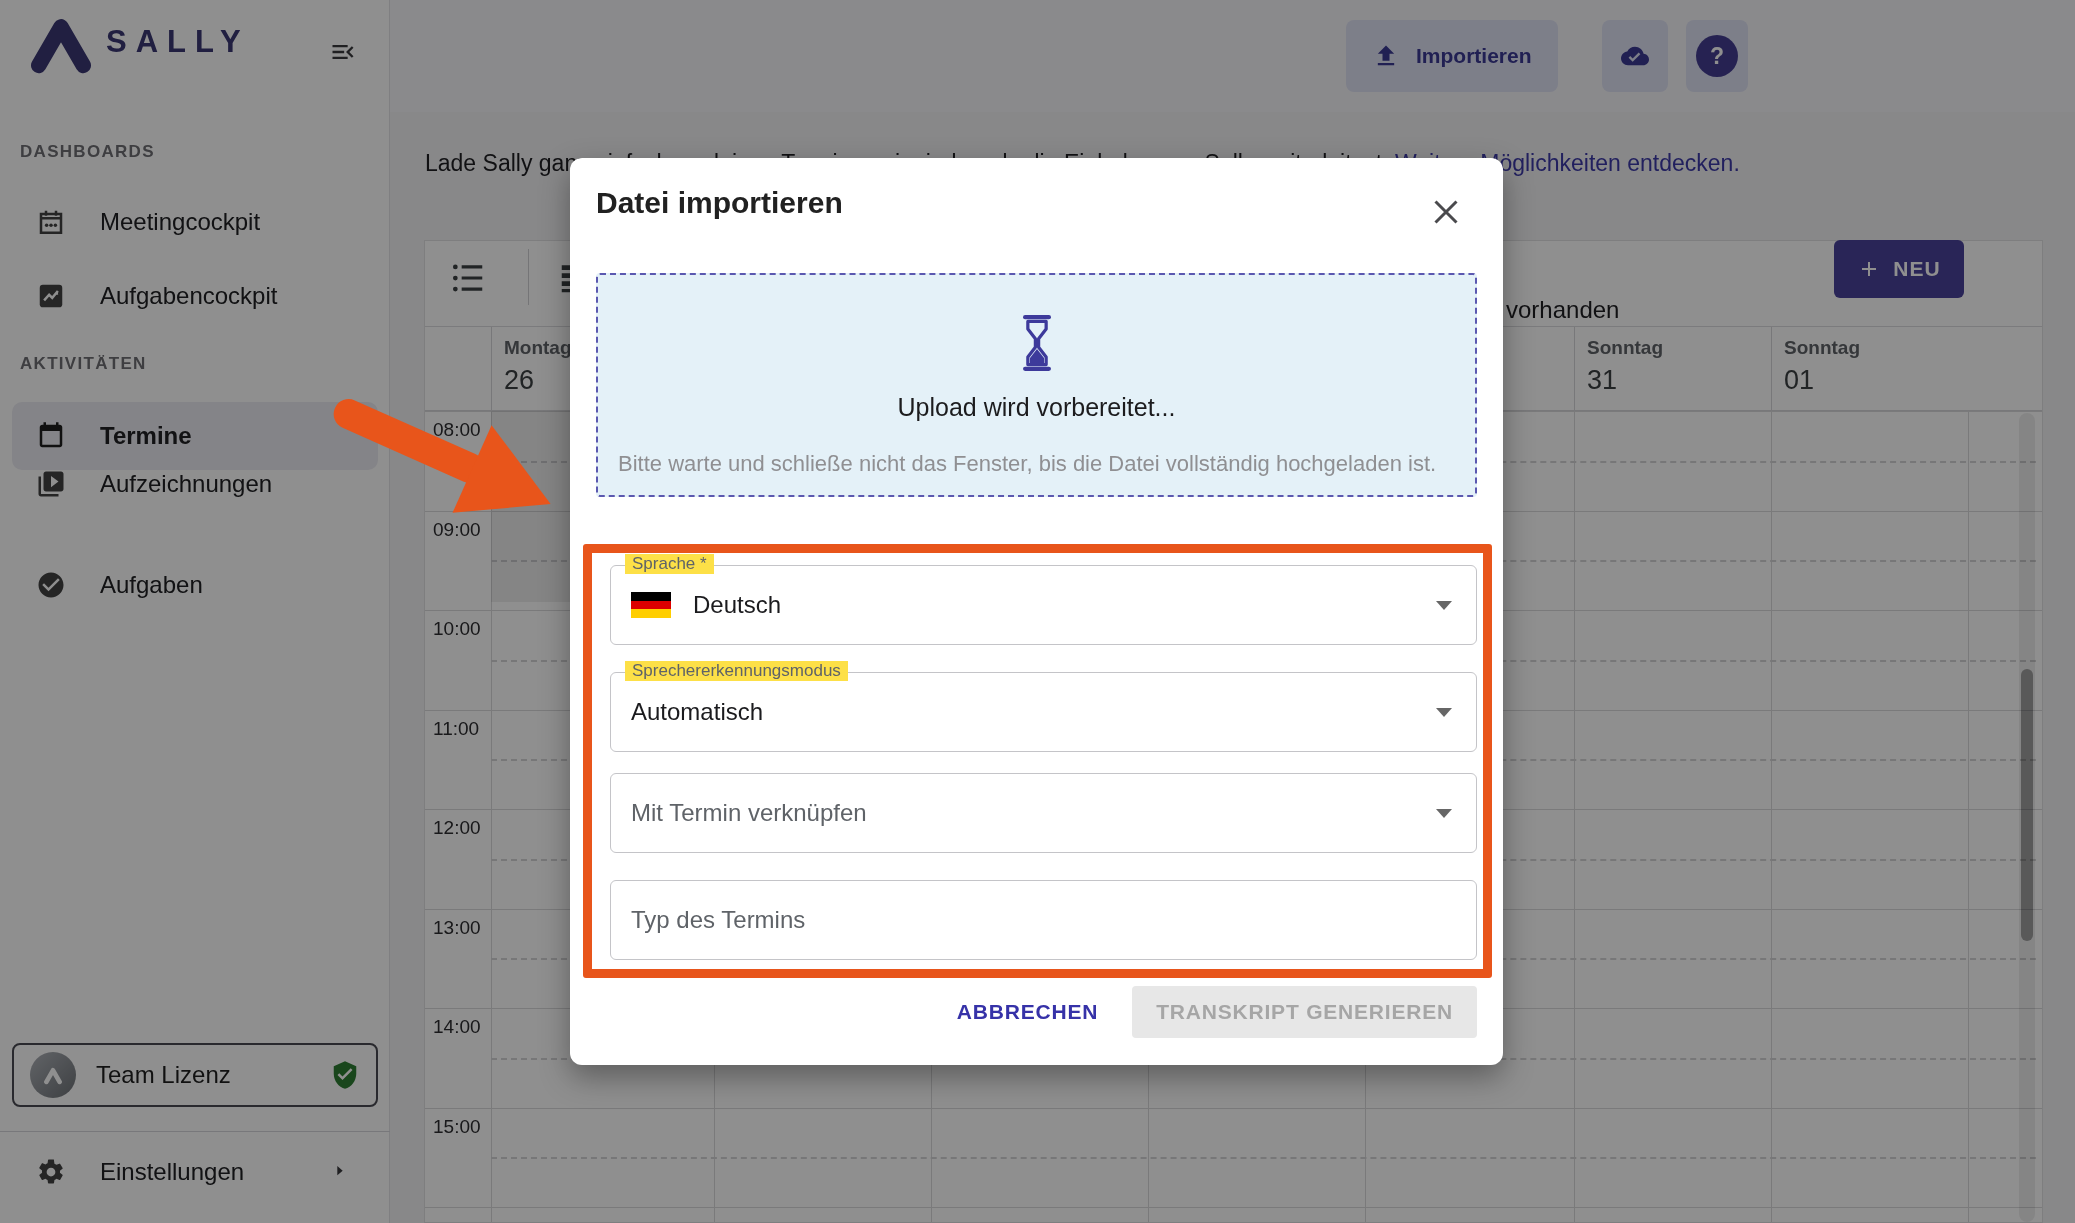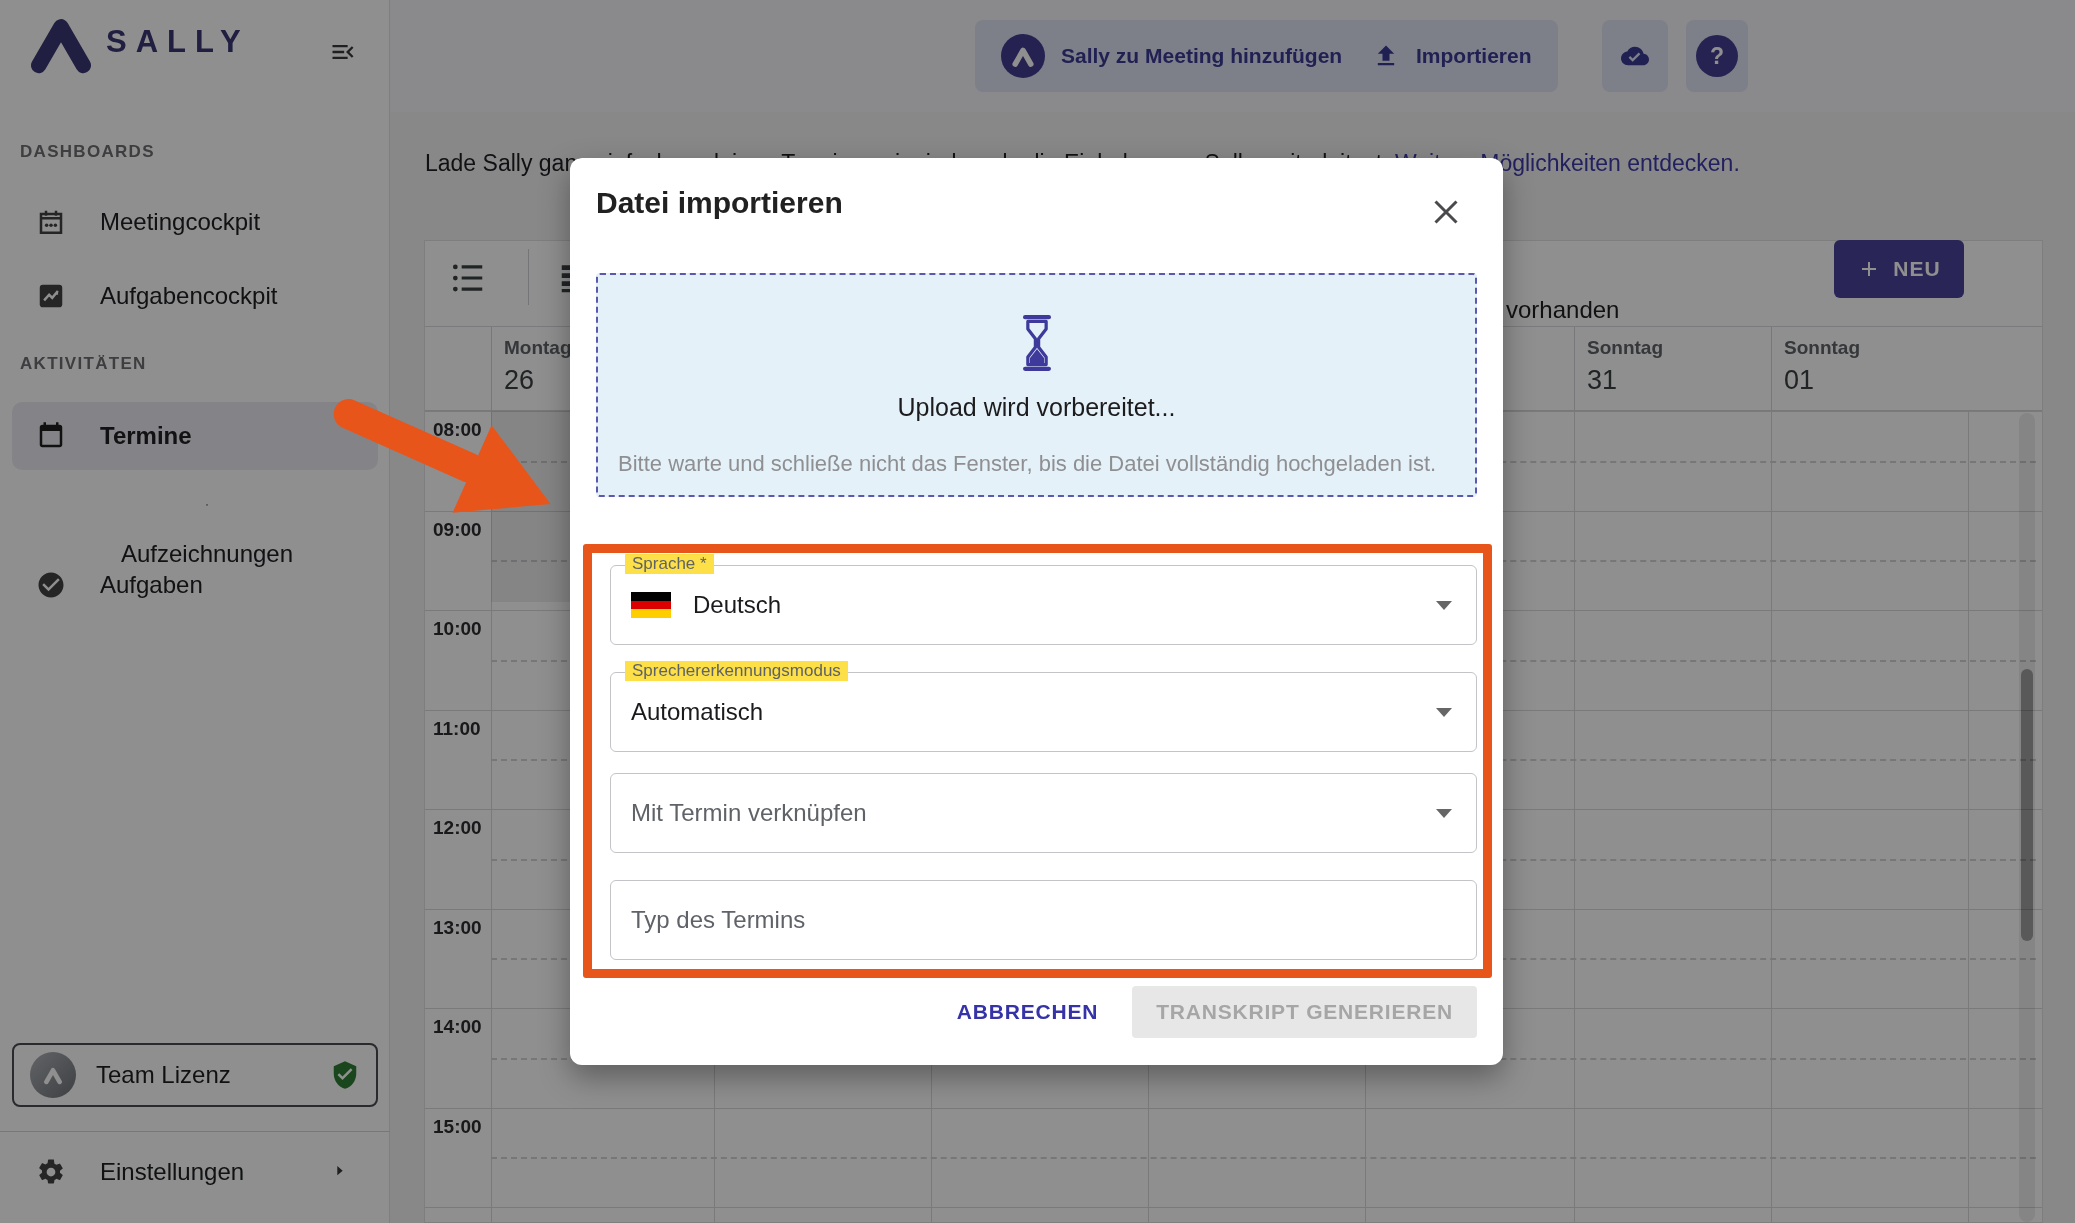--- a/index.html
+++ b/index.html
@@ -35,21 +35,21 @@
   .tool-divider{position:absolute;left:103px;top:8px;width:1px;height:56px;background:#d0d0d4;}
   .neu-btn{position:absolute;left:1409px;top:-1px;width:130px;height:58px;border-radius:6px;background:#4a429b;color:#fff;font-size:21px;font-weight:700;letter-spacing:1px;display:flex;align-items:center;justify-content:center;gap:12px;}
   .status-frag{position:absolute;left:1081px;top:14px;font-size:24px;color:#1f1f23;margin-top:41px;}
   .dayhead{position:absolute;top:86px;height:84px;border-left:1px solid #d6d6d9;padding:10px 0 0 12px;}
   .dayhead .dname{font-size:19px;font-weight:700;color:#5f6368;}
   .dayhead .dnum{font-size:27px;color:#3c4043;margin-top:6px;}
   .headrow-base{position:absolute;left:0;top:86px;width:100%;height:84px;border-bottom:1px solid #d6d6d9;}
   .vline{position:absolute;top:170px;bottom:0;width:1px;background:#d9d9dc;}
   .hline{position:absolute;left:0;width:100%;height:1px;background:#d9d9dc;}
   .hline.dash{background:none;border-top:2px dashed #d4d4d7;height:0;}
-  .tlabel{position:absolute;left:8px;font-size:19px;font-weight:700;color:#2d2d30;}
+  .tlabel{position:absolute;left:8px;font-size:19px;font-weight:400;color:#2d2d30;}
   .shade{position:absolute;background:rgba(32,33,36,0.08);}
   .scroll-track{position:absolute;left:1594px;top:172px;width:16px;height:809px;background:rgba(0,0,0,0.07);border-radius:8px;}
   .scroll-thumb{position:absolute;left:1596px;top:428px;width:12px;height:272px;background:rgba(0,0,0,0.33);border-radius:6px;}
 
   
   #backdrop{position:absolute;inset:0;background:rgba(0,0,0,0.44);z-index:50;}
   .modal{position:absolute;left:570px;top:158px;width:933px;height:907px;background:#fff;border-radius:12px;box-shadow:0 12px 30px rgba(0,0,0,0.35);z-index:60;}
   .m-title{position:absolute;left:26px;top:28px;font-size:30px;font-weight:600;color:#212121;}
   .m-close{position:absolute;left:858px;top:36px;width:36px;height:36px;cursor:pointer;}
   .upload{position:absolute;left:26px;top:115px;width:881px;height:224px;background:#e4f1f8;border:2px dashed #5b58b0;border-radius:4px;}
@@ -71,28 +71,20 @@
   .hl-rect{position:absolute;left:583px;top:544px;width:909px;height:434px;border:9px solid #e8551b;border-radius:3px;}
 </style>
 </head>
 <body>
 
 <div class="stage">
 
   <div id="app">
 
     <div class="topbar">
-      <div class="chip" style="left:585px;">
-        <span class="sally-bubble">
-          <svg width="26" height="24" viewBox="0 0 80 70">
-              <path d="M16 60 L40 18 L64 60" fill="none" stroke="#fff" stroke-width="17" stroke-linecap="round" stroke-linejoin="round"></path>
-            </svg>
-        </span>
-        <span>Sally zu Meeting hinzufügen</span>
-      </div>
       <div class="chip" style="left:956px;">
         <svg width="28" height="28" viewBox="0 0 24 24">
             <path fill="#3b3a94" d="M9 16h6v-6h4l-7-7-7 7h4zM5 18h14v2H5z"></path>
           </svg>
         <span>Importieren</span>
       </div>
       <div class="chip" style="left:1212px;width:66px;padding:0;justify-content:center;">
         <svg width="34" height="28" viewBox="0 0 24 24">
             <path fill="#3b3a94" d="M19.35 10.04C18.67 6.59 15.64 4 12 4 9.11 4 6.6 5.64 5.35 8.04 2.34 8.36 0 10.91 0 14c0 3.31 2.69 6 6 6h13c2.76 0 5-2.24 5-5 0-2.64-2.05-4.78-4.65-4.96zM10 17l-3.5-3.5 1.41-1.41L10 14.17 15.18 9l1.41 1.41L10 17z"></path>
           </svg>
@@ -208,21 +200,21 @@
       </div>
 
       <div class="sec-label" style="top:354px;">AKTIVITÄTEN</div>
 
       <div class="nav-item sel" style="top:402px;height:68px;">
         <svg width="30" height="30" viewBox="0 0 24 24">
             <path fill="#1f1f1f" d="M19 3h-1V1h-2v2H8V1H6v2H5c-1.11 0-2 .9-2 2v14c0 1.1.89 2 2 2h14c1.1 0 2-.9 2-2V5c0-1.1-.9-2-2-2zm0 16H5V8h14v11z"></path>
           </svg>
         <span style="font-weight:600;">Termine</span>
       </div>
-      <div class="nav-item" style="top:504px;flex-direction:column;">
+      <div class="nav-item" style="top:452px;">
         <svg width="30" height="30" viewBox="0 0 24 24">
             <path fill="#424242" d="M4 6H2v14c0 1.1.9 2 2 2h14v-2H4V6zm16-4H8c-1.1 0-2 .9-2 2v12c0 1.1.9 2 2 2h12c1.1 0 2-.9 2-2V4c0-1.1-.9-2-2-2zm-8 12.5v-9l6 4.5-6 4.5z"></path>
           </svg>
         <span>Aufzeichnungen</span>
       </div>
       <div class="nav-item" style="top:553px;">
         <svg width="30" height="30" viewBox="0 0 24 24">
             <path fill="#424242" d="M12 2C6.48 2 2 6.48 2 12s4.48 10 10 10 10-4.48 10-10S17.52 2 12 2zm-2 15l-5-5 1.41-1.41L10 14.17l7.59-7.59L19 8l-9 9z"></path>
           </svg>
         <span>Aufgaben</span>

